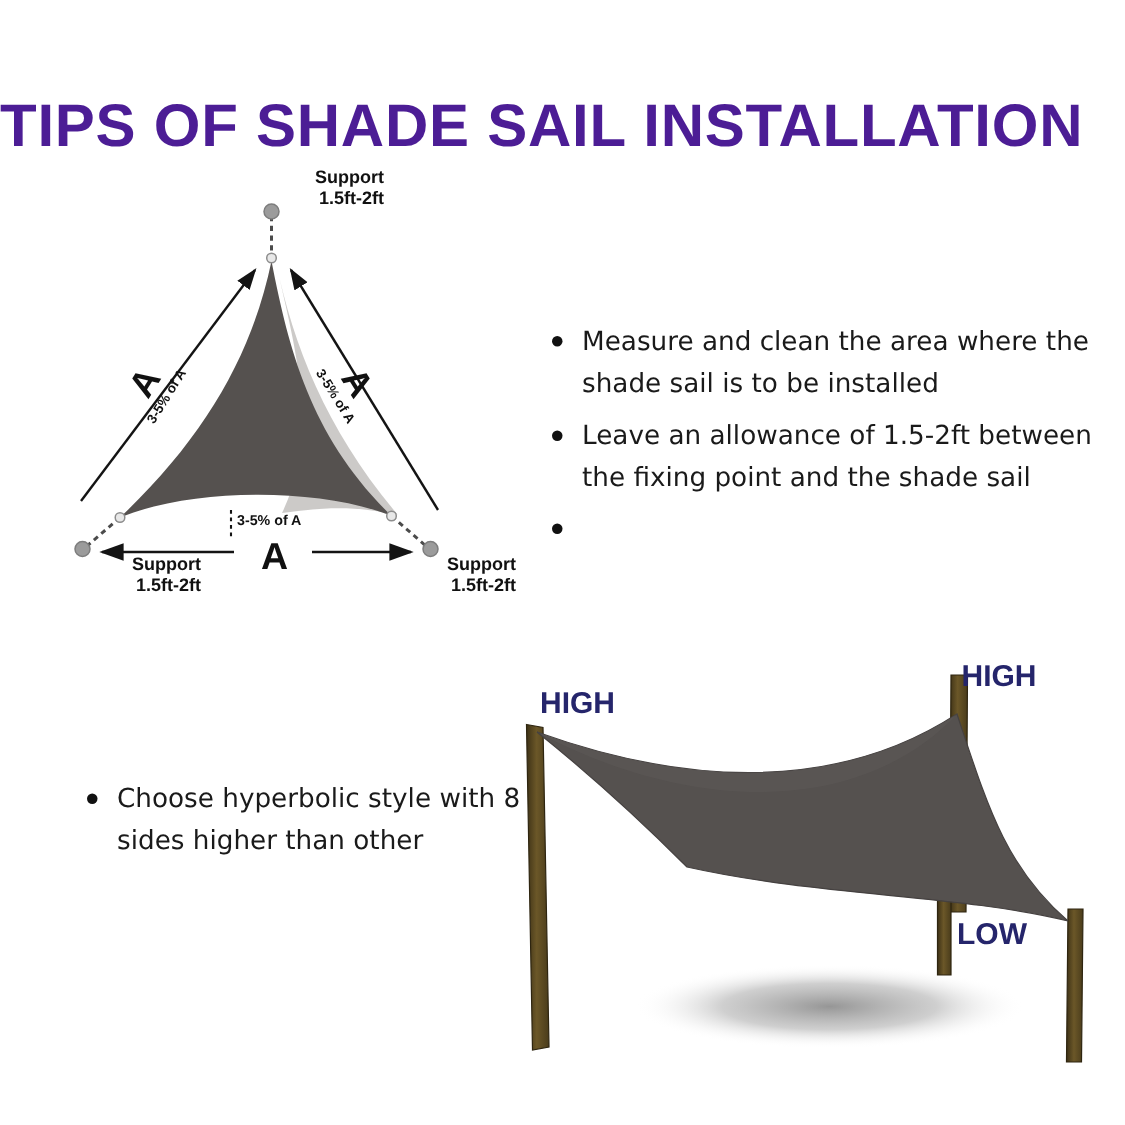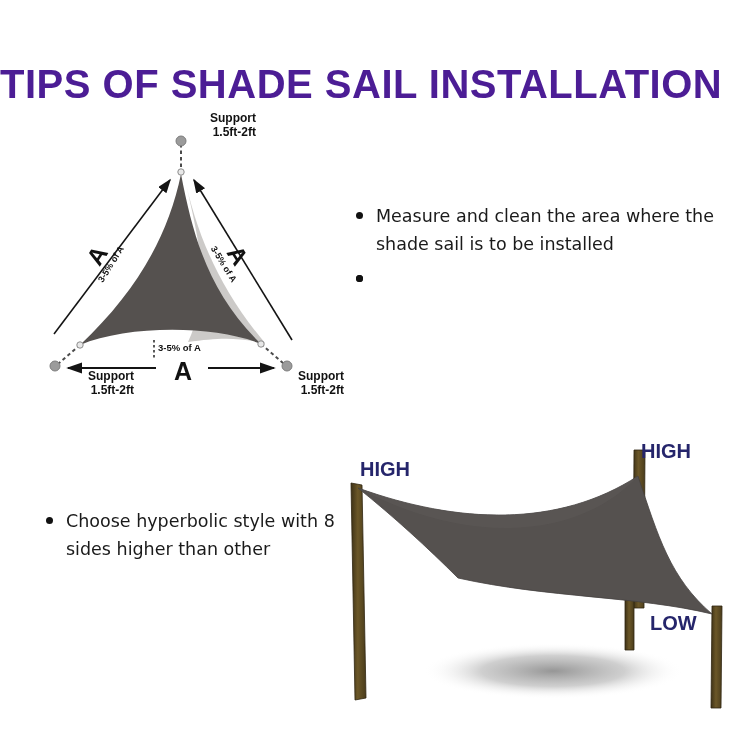--- a/index.html
+++ b/index.html
@@ -36,21 +36,21 @@
     font-size: 40px;
     letter-spacing: 0.5px;
     color: #4c1d95;
     white-space: nowrap;
   }
 
   
   .bullet-list {
     position: absolute;
     list-style: none;
-    margin: 4px;
+    margin: 16px;
     padding: 0;
   }
   .bullet-item {
     position: relative;
     padding-left: 20px;
     margin-bottom: 6px;
     font-family: "DejaVu Sans", sans-serif;
     font-size: 17.5px;
     line-height: 1.62;
     color: #1a1a1a;
@@ -152,21 +152,21 @@
   .hl-label {
     position: absolute;
     font-family: "Liberation Sans", sans-serif;
     font-weight: bold;
     font-size: 20px;
     color: #25256b;
     white-space: nowrap;
   }
   #lbl-high-left  { left: 22px;  top: 30px; }
   #lbl-high-right { left: 303px; top: 12px; }
-  #lbl-low-right  { left: 312px; top: 184px; }
+  #lbl-low-right  { left: 300px; top: 184px; }
 </style>
 </head>
 <body>
 
 <div id="page">
 
   <div id="title">TIPS OF SHADE SAIL INSTALLATION</div>
 
   <div id="tri-diagram">
 
@@ -232,21 +232,21 @@
     </div>
 
     <div class="side-group" id="side-right">
       <span class="side-A">A</span>
       <span class="side-pct">3-5% of A</span>
     </div>
   </div>
 
   <ul class="bullet-list" id="list-top-right">
       <li class="bullet-item"><span class="dot"></span><span>Measure and clean the area where the shade sail is to be installed</span></li>
-      <li class="bullet-item"><span class="dot"></span></li>
+      <li class="bullet-item"><span class="dot"></span><span>Leave an allowance of 1.5-2ft between the fixing point and the shade sail</span></li>
       <li class="bullet-item"><span class="dot"></span></li>
     </ul>
 
   <ul class="bullet-list" id="list-bottom-left">
       <li class="bullet-item"><span class="dot"></span><span>Choose hyperbolic style with 8 sides higher than other</span></li>
     </ul>
 
   <div id="sail-diagram">
     <svg id="sail-svg" width="412" height="302" viewBox="0 0 412 302">
       <defs>

